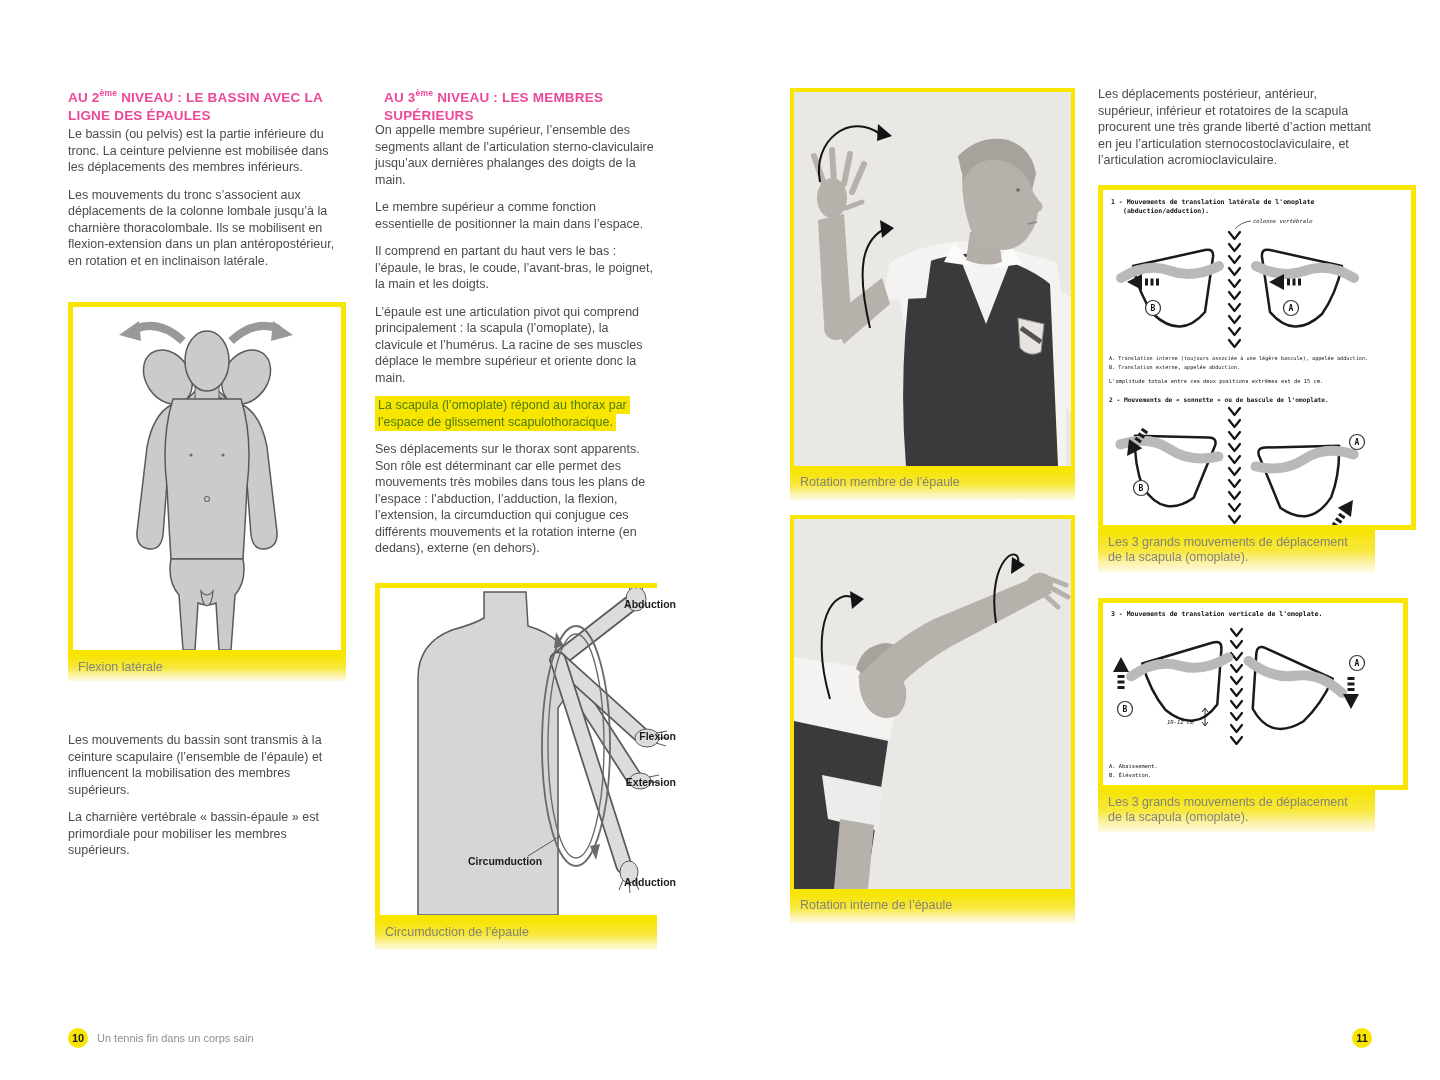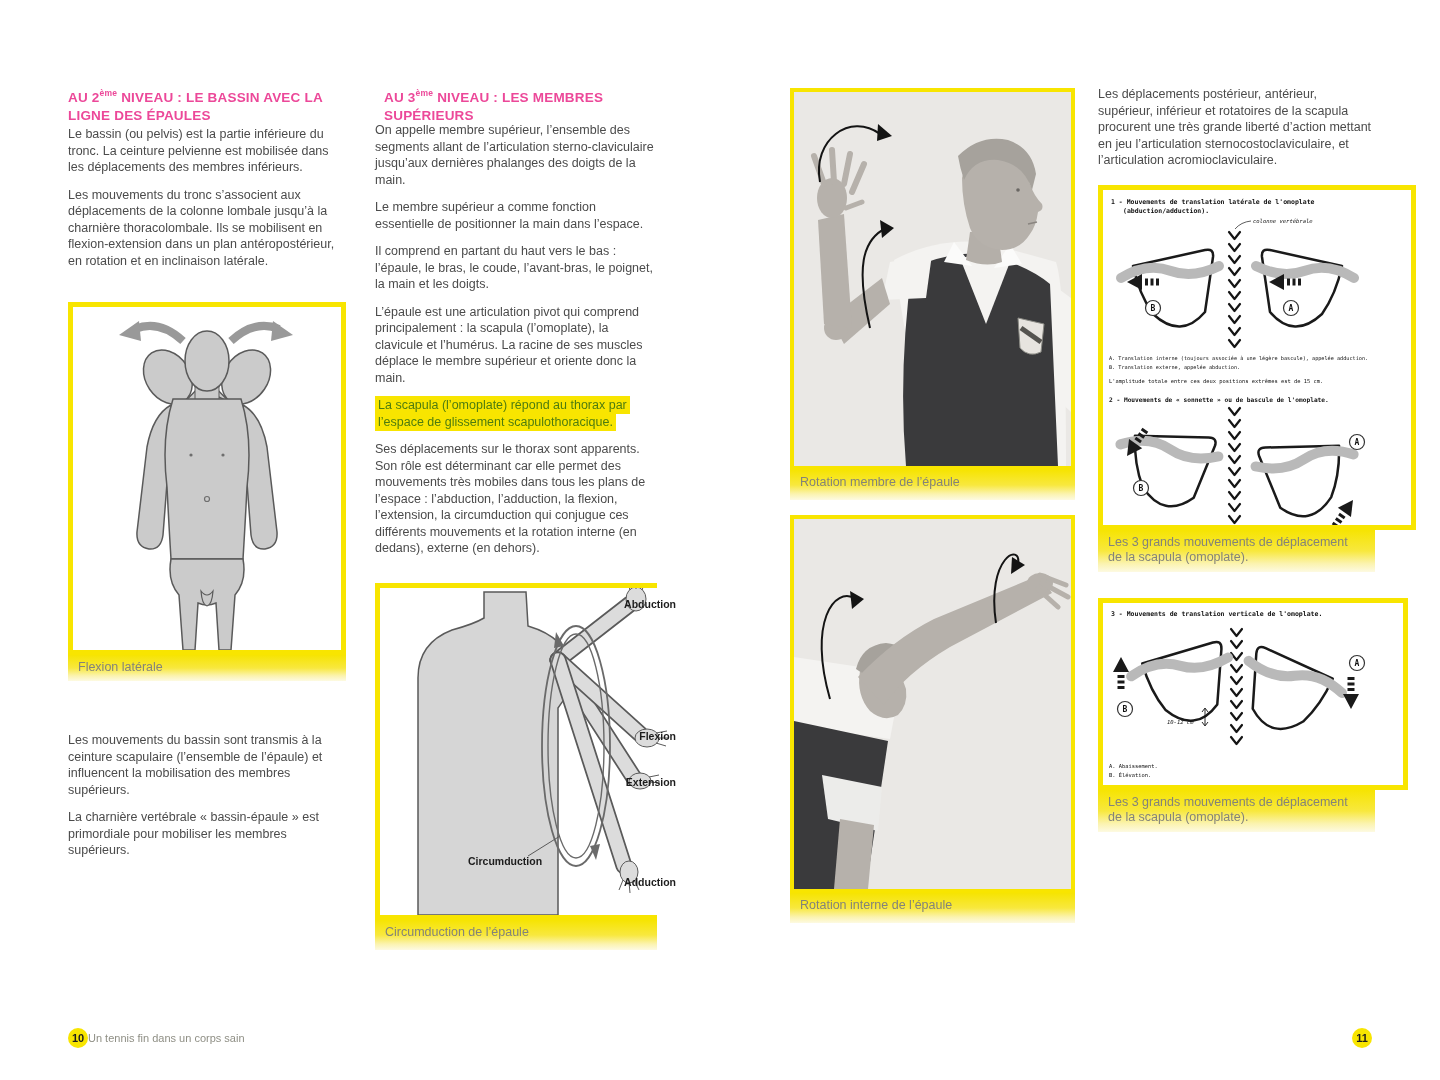--- a/index.html
+++ b/index.html
@@ -294,21 +294,21 @@
       <g class="dmono" fill="#111111">
         <text x="6" y="165" font-size="5.4">A. Abaissement.</text>
         <text x="6" y="174" font-size="5.4">B. Élévation.</text>
       </g>
     </svg>
   </div>
   <div class="capbar abs" style="left:1098px;top:790px;width:277px;height:42px;">
     <span>Les 3 grands mouvements de déplacement de la scapula (omoplate).</span>
   </div>
 
-  <div class="abs" style="left:68px;top:1028px;display:flex;align-items:flex-end;">
+  <div class="abs" style="left:68px;top:1028px;display:flex;align-items:flex-end;gap:9px;">
     <div class="pagenum">10</div>
     <div class="foottxt">Un tennis fin dans un corps sain</div>
   </div>
   <div class="abs" style="left:1352px;top:1028px;">
     <div class="pagenum">11</div>
   </div>
 
 </div>
 
 </body></html>

